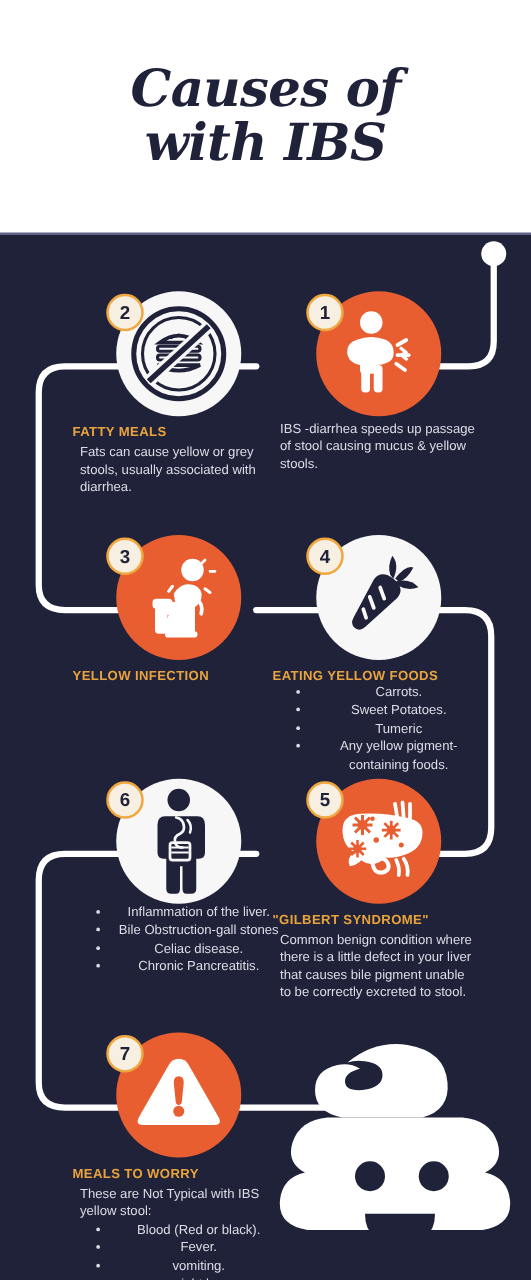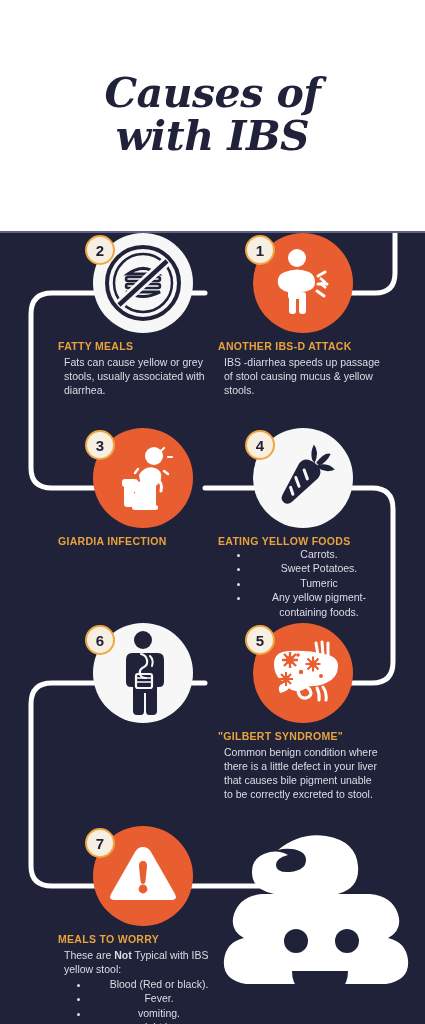--- a/index.html
+++ b/index.html
@@ -9,21 +9,21 @@
     height: 1024px;
     background: #20223a;
     font-family: "Liberation Sans", sans-serif;
     overflow: hidden;
     position: relative;
   }
 
   
   .header {
     width: 425px;
-    height: 233px;
+    height: 188px;
     background: #ffffff;
     display: flex;
     flex-direction: column;
     align-items: center;
     justify-content: center;
     border-bottom: 2px solid #5f6386;
     position: relative;
     z-index: 5;
   }
   .title-line {
@@ -118,21 +118,21 @@
   }
   ul.bullets {
     margin: 0;
     padding-left: 32px;
     color: #dcdde6;
     font-size: 10.5px;
     line-height: 1.38;
     text-align: center;
   }
   ul.bullets li { margin: 0; }
-  .bold-inline { font-weight: bold; }
+  .bold-inline { font-weight: normal; }
 
   
   #item1 { left: 218px; top: 45px; }
   #item2 { left: 58px;  top: 45px; }
   #item3 { left: 58px;  top: 240px; }
   #item4 { left: 218px; top: 240px; }
   #item5 { left: 218px; top: 435px; }
   #item6 { left: 58px;  top: 435px; }
   #item7 { left: 58px;  top: 638px; }
 
@@ -186,21 +186,20 @@
           <circle cx="25" cy="10" r="9" fill="#fff"></circle>
           <path d="M13,24 q12,-5 24,0 q6,3 6,10 q0,6 -5,8 q-4,2 -9,2 l0,4 q0,3 -3,3 l-7,0 q-3,0 -3,-3 l0,-4 q-5,-1 -8,-4 q-3,-4 -2,-9 q1,-5 7,-7z" fill="#fff"></path>
           <rect x="17" y="44" width="7" height="22" rx="3" fill="#fff"></rect>
           <rect x="27" y="44" width="7" height="22" rx="3" fill="#fff"></rect>
           <path d="M46,28 l7,-4 M46,36 l9,0 M45,43 l7,5" stroke="#fff" stroke-width="3" fill="none" stroke-linecap="round"></path>
           <path d="M48,30 l5,4 l-4,2 l5,4" stroke="#fff" stroke-width="2.6" fill="none" stroke-linejoin="round"></path>
         </svg>
       </div>
       <div class="badge">1</div>
     </div>
-    <div class="item-title">ANOTHER IBS-D ATTACK</div>
     <div class="item-body">IBS -diarrhea speeds up passage of stool causing mucus &amp; yellow stools.</div>
   </div>
 
   <div class="item" id="item2">
     <div class="circle-wrap">
       <div class="circle light">
         <svg width="84" height="84" viewBox="0 0 84 84">
           <circle cx="42" cy="42" r="36" fill="none" stroke="#20223a" stroke-width="4"></circle>
           <circle cx="42" cy="42" r="29" fill="none" stroke="#20223a" stroke-width="2.5"></circle>
           <path d="M27,33 q15,-11 30,0 z" fill="none" stroke="#20223a" stroke-width="3"></path>
@@ -231,21 +230,21 @@
           <rect x="16" y="40" width="10" height="22" rx="3" fill="#fff"></rect>
           <path d="M28,45 q14,-3 20,2 l0,14 q-12,5 -22,1 q-3,-9 2,-17z" fill="#fff"></path>
           <rect x="24" y="60" width="26" height="5" rx="2.5" fill="#fff"></rect>
           <path d="M49,34 q6,4 4,12" stroke="#fff" stroke-width="3" fill="none" stroke-linecap="round"></path>
           <path d="M30,24 l-3,4 M56,26 l4,3" stroke="#fff" stroke-width="2.4" stroke-linecap="round"></path>
           <path d="M53,6 l3,-3 M60,12 l4,0" stroke="#fff" stroke-width="2.2" stroke-linecap="round"></path>
         </svg>
       </div>
       <div class="badge">3</div>
     </div>
-    <div class="item-title">GIARDIA INFECTION</div>
+    <div class="item-title">YELLOW INFECTION</div>
   </div>
 
   <div class="item" id="item4">
     <div class="circle-wrap">
       <div class="circle light">
         <svg width="74" height="74" viewBox="0 0 74 74">
           <g transform="rotate(38 37 37)">
             <path d="M37,18 q12,0 12,10 l-6,34 q-1,6 -6,6 q-5,0 -6,-6 l-6,-34 q0,-10 12,-10z" fill="#20223a"></path>
             <path d="M33,30 l8,5 M31,41 l8,5 M33,52 l6,4" stroke="#f7f7f7" stroke-width="3" stroke-linecap="round" fill="none"></path>
             <path d="M37,18 q-3,-12 -12,-14 q2,9 8,13z" fill="#20223a"></path>
@@ -306,20 +305,26 @@
           <circle cx="28" cy="10" r="9" fill="#20223a"></circle>
           <path d="M13,23 l30,0 q6,0 6,7 l0,22 q0,5 -5,5 l-2,0 l0,24 q0,4 -4,4 l-4,0 q-3,0 -3,-4 l0,-18 l-2,0 l0,18 q0,4 -3,4 l-4,0 q-4,0 -4,-4 l0,-24 l-2,0 q-5,0 -5,-5 l0,-22 q0,-7 6,-7z" fill="#20223a"></path>
           <path d="M26,24 q5,1 6,6 q1,5 -3,7 q-5,2 -4,7 q1,4 6,4" fill="none" stroke="#f7f7f7" stroke-width="2.2" stroke-linecap="round"></path>
           <path d="M35,26 q4,4 2,10" fill="none" stroke="#f7f7f7" stroke-width="2" stroke-linecap="round"></path>
           <rect x="21" y="44" width="16" height="14" rx="2" fill="none" stroke="#f7f7f7" stroke-width="2.2"></rect>
           <path d="M22,48 l14,0 M22,52 l14,0" stroke="#f7f7f7" stroke-width="1.6"></path>
         </svg>
       </div>
       <div class="badge">6</div>
     </div>
+    <ul class="bullets">
+      <li>Inflammation of the liver.</li>
+      <li> Bile Obstruction-gall stones</li>
+      <li>Celiac disease.</li>
+      <li>Chronic Pancreatitis.</li>
+    </ul>
   </div>
 
   <div class="item" id="item7">
     <div class="circle-wrap">
       <div class="circle orange">
         <svg width="76" height="70" viewBox="0 0 76 70">
           <path d="M38,6 q5,0 8,5 l24,42 q3,6 -4,6 l-56,0 q-7,0 -4,-6 l24,-42 q3,-5 8,-5z" fill="#fff"></path>
           <path d="M38,20 q4,0 4,5 l-1.5,15 q-0.3,3 -2.5,3 q-2.2,0 -2.5,-3 l-1.5,-15 q0,-5 4,-5z" fill="#e85e31"></path>
           <circle cx="38" cy="48" r="4.4" fill="#e85e31"></circle>
         </svg>

